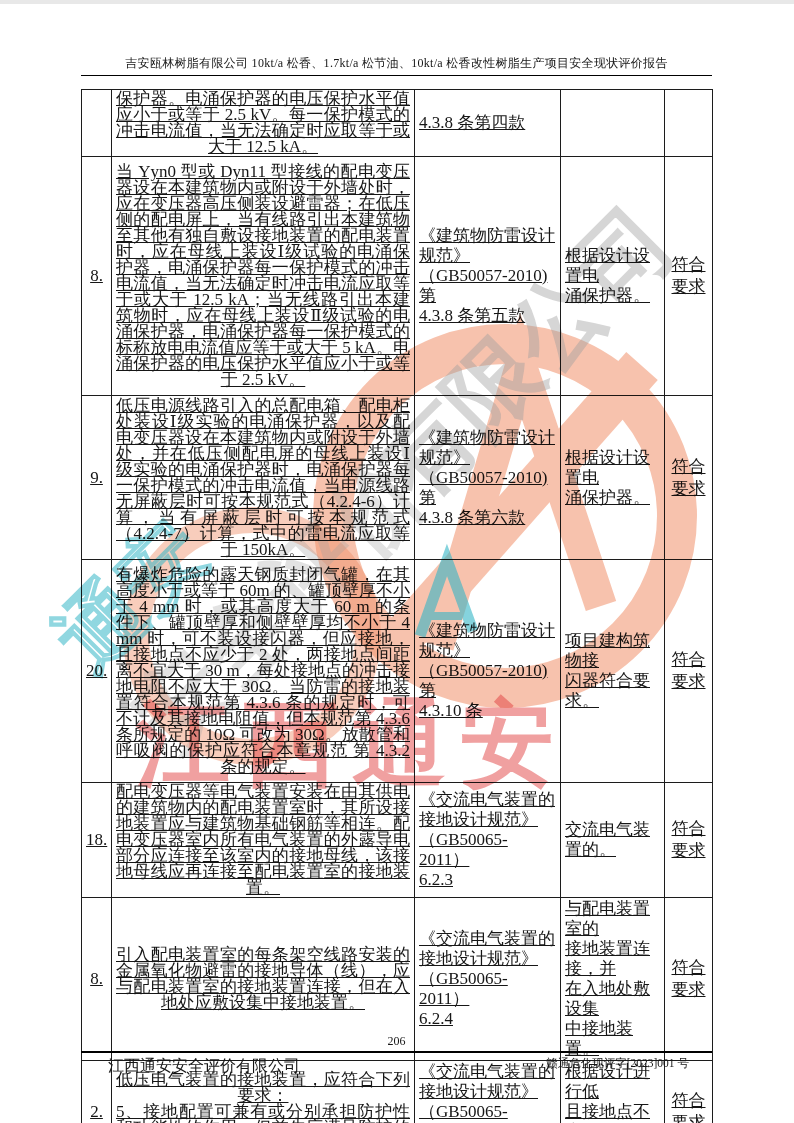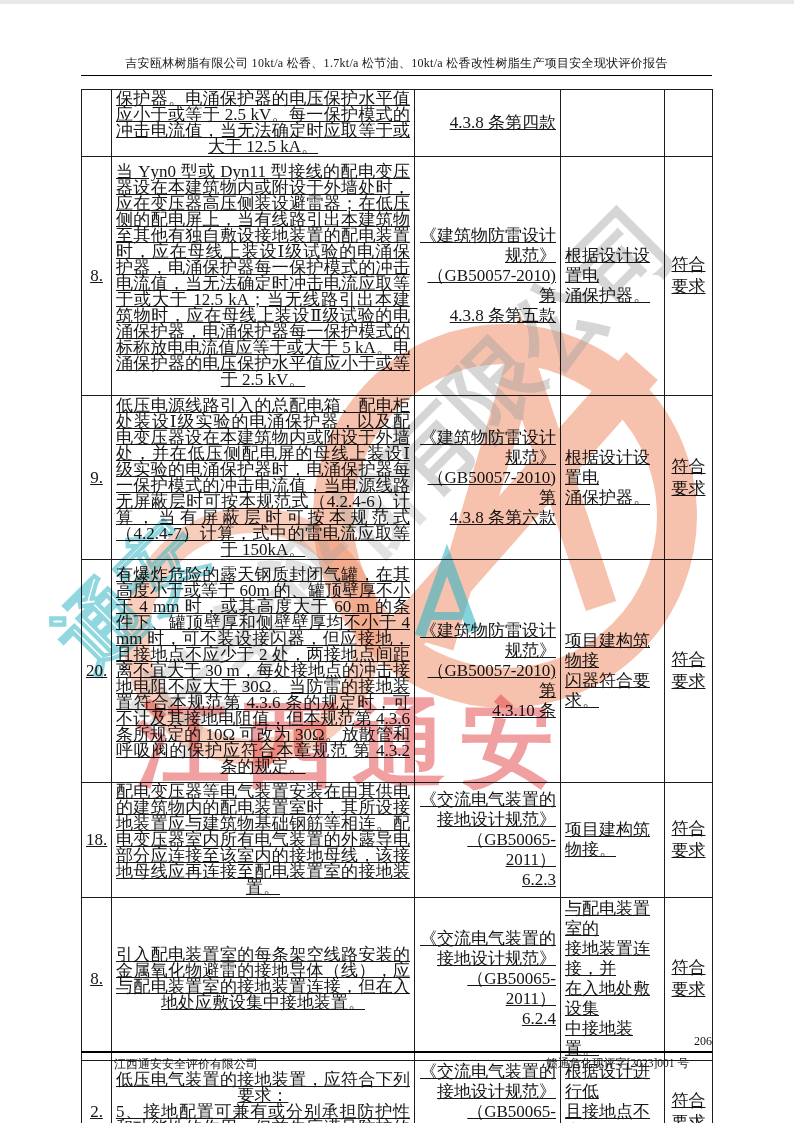--- a/index.html
+++ b/index.html
@@ -5,29 +5,29 @@
   html,body{margin:0;padding:0;background:#e8e8e8;}
   .page{position:relative;width:794px;height:1123px;background:#ffffff;overflow:hidden;
         font-family:"Liberation Serif","DejaVu Serif",serif;color:#161616;margin:4px auto;padding-left:11px;}
   .header-title{position:absolute;left:81px;top:51px;width:631px;text-align:center;
         font-size:12px;letter-spacing:0.3px;white-space:nowrap;}
   .header-rule{position:absolute;left:81px;top:71px;width:631px;border-top:1.6px solid #000;}
   .doc-table{position:absolute;left:81px;top:85px;width:631px;border-collapse:collapse;table-layout:fixed;}
   .doc-table td{border:1.6px solid #1c1c1c;font-size:17px;padding:1px 4px;vertical-align:middle;text-decoration:underline;}
   .cell-no{text-align:center;}
   .cell-content{text-align:justify;text-align-last:center;line-height:16px;white-space:pre-line;padding:1px 6px;}
-  .cell-std{text-align:right;line-height:20px;white-space:pre-line;}
+  .cell-std{text-align:left;line-height:20px;white-space:pre-line;}
   .cell-measure{text-align:left;line-height:20px;white-space:pre-line;}
   .cell-concl{text-align:center;line-height:22px;white-space:pre-line;}
   .valign-top{vertical-align:top;}
   tr.r0{height:62px;} tr.r1{height:239px;} tr.r2{height:164px;} tr.r3{height:223px;}
   tr.r4{height:107px;} tr.r5{height:70px;} tr.r6{height:78px;}
-  .page-num{position:absolute;left:81px;top:1030px;width:631px;text-align:right;font-size:12px;font-family:Liberation Serif, serif;}
+  .page-num{position:absolute;left:81px;top:1030px;width:631px;text-align:center;font-size:12px;font-family:Liberation Serif, serif;}
   .footer-rule{position:absolute;left:81px;top:1047px;width:631px;border-top:2px solid #000;}
-  .footer-left{position:absolute;left:114px;top:1052px;font-size:12px;}
+  .footer-left{position:absolute;left:108px;top:1052px;font-size:16px;}
   .footer-right{position:absolute;left:81px;top:1052px;width:608px;text-align:right;font-size:11.5px;}
   .watermark{position:absolute;left:0;top:0;width:794px;height:1123px;pointer-events:none;
         mix-blend-mode:multiply;z-index:5;}
 </style>
 </head>
 <body>
 
 <div class="page">
 
   <div class="header-title">吉安瓯林树脂有限公司 10kt/a 松香、1.7kt/a 松节油、10kt/a 松香改性树脂生产项目安全现状评价报告</div>
@@ -85,21 +85,21 @@
         <td class="cell-concl">符合
 要求</td>
       </tr>
       <tr class="r4">
         <td class="cell-no">18.</td>
         <td class="cell-content">配电变压器等电气装置安装在由其供电的建筑物内的配电装置室时，其所设接地装置应与建筑物基础钢筋等相连。配电变压器室内所有电气装置的外露导电部分应连接至该室内的接地母线，该接地母线应再连接至配电装置室的接地装置。</td>
         <td class="cell-std">《交流电气装置的
 接地设计规范》
 （GB50065-2011）
 6.2.3</td>
-        <td class="cell-measure">项目建构筑物接。</td>
+        <td class="cell-measure">交流电气装置的。</td>
         <td class="cell-concl">符合
 要求</td>
       </tr>
       <tr class="r5">
         <td class="cell-no">8.</td>
         <td class="cell-content">引入配电装置室的每条架空线路安装的金属氧化物避雷的接地导体（线），应与配电装置室的接地装置连接，但在入地处应敷设集中接地装置。</td>
         <td class="cell-std">《交流电气装置的
 接地设计规范》
 （GB50065-2011）
 6.2.4</td>

